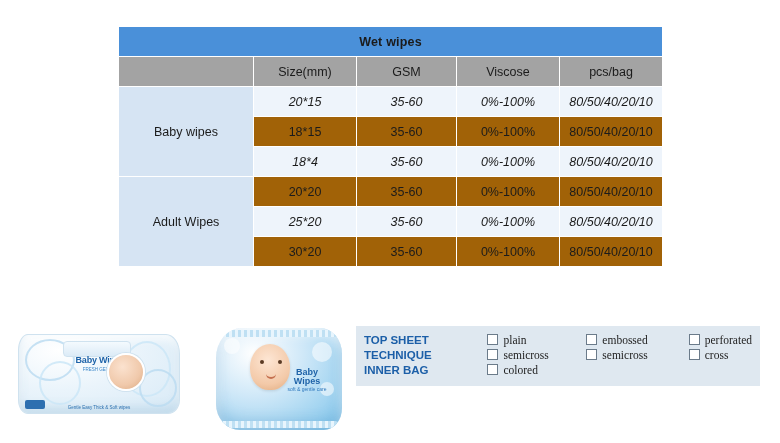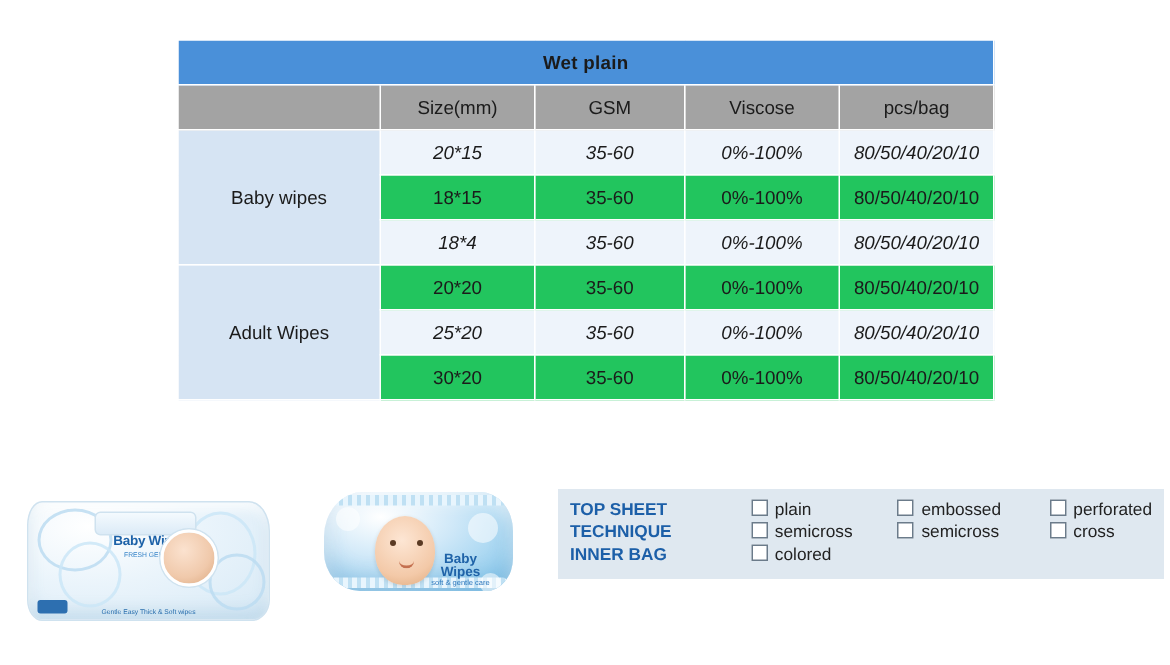--- a/index.html
+++ b/index.html
@@ -48,21 +48,21 @@
     background: #a3a3a3;
     font-size: 12.5px;
     color: #1b1b1b;
     height: 30px;
   }
   td.rowlabel {
     background: #d6e4f3;
     font-size: 13px;
   }
   td.cell-a { background: #eef4fb; font-style: italic; }
-  td.cell-b { background: #22c55e; }
+  td.cell-b { background: #a16207; }
 
   
   col.c1 { width: 135px; }
   col.c2 { width: 103px; }
   col.c3 { width: 100px; }
   col.c4 { width: 103px; }
   col.c5 { width: 103px; }
 
   
   .bottom {
@@ -160,21 +160,21 @@
   .pack2 {
     position: absolute;
     left: 216px;
     top: 16px;
     width: 126px;
     height: 90px;
   }
   .pack2 .body {
     position: absolute;
     left: 0; top: 0;
-    width: 126px; height: 66px;
+    width: 126px; height: 102px;
     background:
       radial-gradient(ellipse at 30% 25%, #ffffff 0%, #cfe8f8 40%, #7cc3ea 100%);
     border-radius: 26px 22px 18px 24px / 30px 26px 22px 26px;
     box-shadow: inset 0 -8px 14px rgba(40,120,180,.25),
                 inset 0 6px 12px rgba(255,255,255,.8);
     overflow: hidden;
   }
   .pack2 .bub {
     position: absolute;
     border-radius: 50%;
@@ -226,21 +226,21 @@
     width: 118px; height: 7px;
     background: repeating-linear-gradient(90deg, #bfe0f3 0 3px, #e8f5fd 3px 6px);
     border-radius: 3px;
   }
   .pack2 .seamtop { top: 2px; }
   .pack2 .seambtm { bottom: 2px; }
 
   
   .tech {
     position: absolute;
-    left: 372px;
+    left: 356px;
     top: 14px;
     width: 404px;
     background: #dfe8f0;
     padding: 7px 8px 8px 8px;
     box-sizing: border-box;
   }
   .tech table {
     border-collapse: collapse;
     width: 100%;
   }
@@ -254,20 +254,21 @@
     color: #1c5fa8;
     font-weight: bold;
     white-space: nowrap;
     padding-right: 8px;
     width: 122px;
   }
   .tech .opt {
     white-space: nowrap;
     color: #222222;
     display: inline-block;
+    font-family: Liberation Serif, serif;
   }
   .tech col.o1 { width: 104px; }
   .tech col.o2 { width: 108px; }
   .tech col.o3 { width: auto; }
   .box {
     display: inline-block;
     width: 9px;
     height: 9px;
     border: 1px solid #6b7b8a;
     background: #ffffff;
@@ -282,21 +283,21 @@
   <table class="spec">
     <colgroup>
       <col class="c1">
         <col class="c2">
         <col class="c3">
         <col class="c4">
         <col class="c5">
     </colgroup>
     <tbody>
       <tr>
-        <td class="title" colspan="5">Wet plain</td>
+        <td class="title" colspan="5">Wet wipes</td>
       </tr>
       <tr>
         <td class="hdr"></td>
         <td class="hdr">Size(mm)</td>
         <td class="hdr">GSM</td>
         <td class="hdr">Viscose</td>
         <td class="hdr">pcs/bag</td>
       </tr>
 
       <tr>

